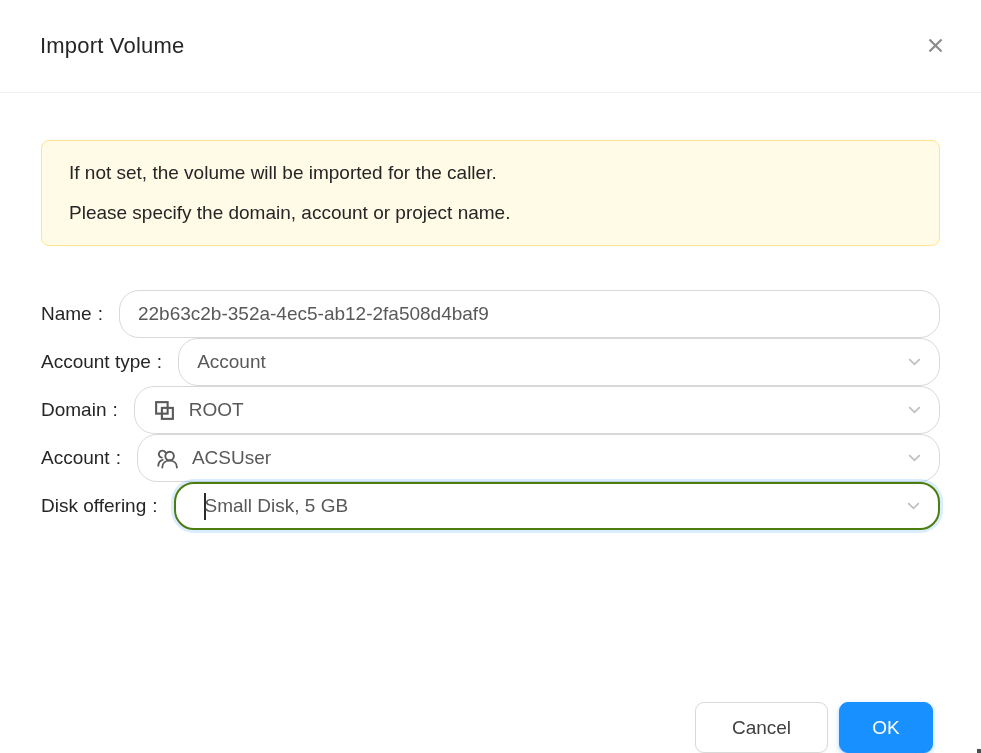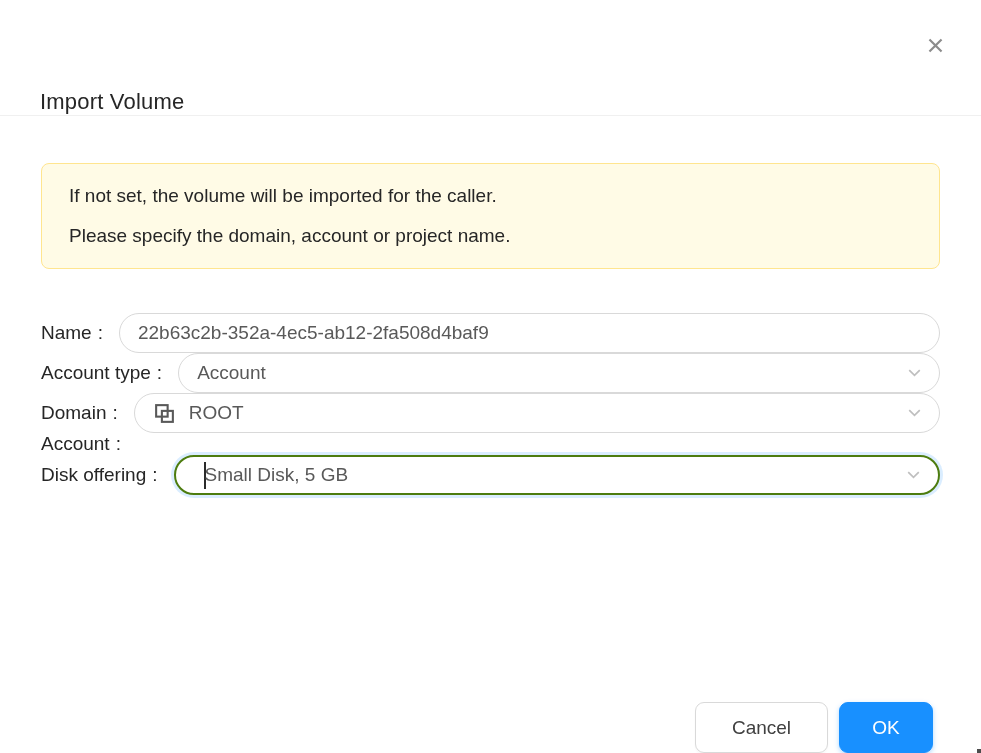--- a/index.html
+++ b/index.html
@@ -8,24 +8,24 @@
     font-family: "Liberation Sans", sans-serif;
     background: #ffffff;
     position: relative;
     overflow: hidden;
     color: #262626;
   }
   .modal { width: 100%; height: 100%; display: flex; flex-direction: column; }
 
   
   .modal-header {
-    height: 116px;
+    height: 93px;
     border-bottom: 1px solid #f0f0f0;
     display: flex;
-    align-items: flex-end;
+    align-items: center;
     padding: 0 40px;
     position: relative;
     flex: 0 0 auto;
   }
   .modal-title { font-size: 22px; font-weight: 500; color: #262626; letter-spacing: 0.2px; }
   .close-btn {
     position: absolute;
     top: 26px;
     right: 27px;
     width: 38px;
@@ -58,21 +58,21 @@
     font-size: 19px;
     color: #262626;
     white-space: nowrap;
     display: flex;
     align-items: baseline;
   }
   .colon { margin: 0 16px 0 6px; }
 
   .control {
     flex: 1 1 auto;
-    height: 40px;
+    height: 48px;
     background: #fff;
     border: 1px solid #d9d9d9;
     border-radius: 20px;
     display: flex;
     align-items: center;
     padding: 0 18px;
     font-size: 19px;
     color: #595959;
     position: relative;
     min-width: 0;
@@ -214,20 +214,36 @@
           </svg>
         </span>
       </div>
     </div>
 
     <div class="form-row">
       <label class="form-label">
         <span>Account</span>
           <span class="colon">:</span>
       </label>
+      <div class="control select-control">
+        <span class="prefix-icon">
+          <svg width="23" height="23" viewBox="0 0 22 22" fill="none" stroke="#595959" stroke-width="1.8" stroke-linecap="round">
+            <circle cx="13" cy="8.6" r="4.1"></circle>
+            <path d="M6 19.6 c0-4.2 3.1-6.6 7-6.6 s7 2.4 7 6.6"></path>
+            <path d="M8.9 4.9 a3.4 3.4 0 1 0 -3.4 5.3"></path>
+            <path d="M2.2 18 c0-3.2 1.7-5 4.2-5.7"></path>
+          </svg>
+        </span>
+        <span class="value-text">ACSUser</span>
+        <span class="chevron">
+          <svg width="19" height="19" viewBox="0 0 18 18">
+            <path d="M4 6.3 L9 11.3 L14 6.3" fill="none" stroke="#bfbfbf" stroke-width="1.6"></path>
+          </svg>
+        </span>
+      </div>
     </div>
 
     <div class="form-row">
       <label class="form-label">
         <span>Disk offering</span>
           <span class="colon">:</span>
       </label>
       <div class="control select-control focused">
         <span class="text-caret"></span>
         <span class="value-text">Small Disk, 5 GB</span>

